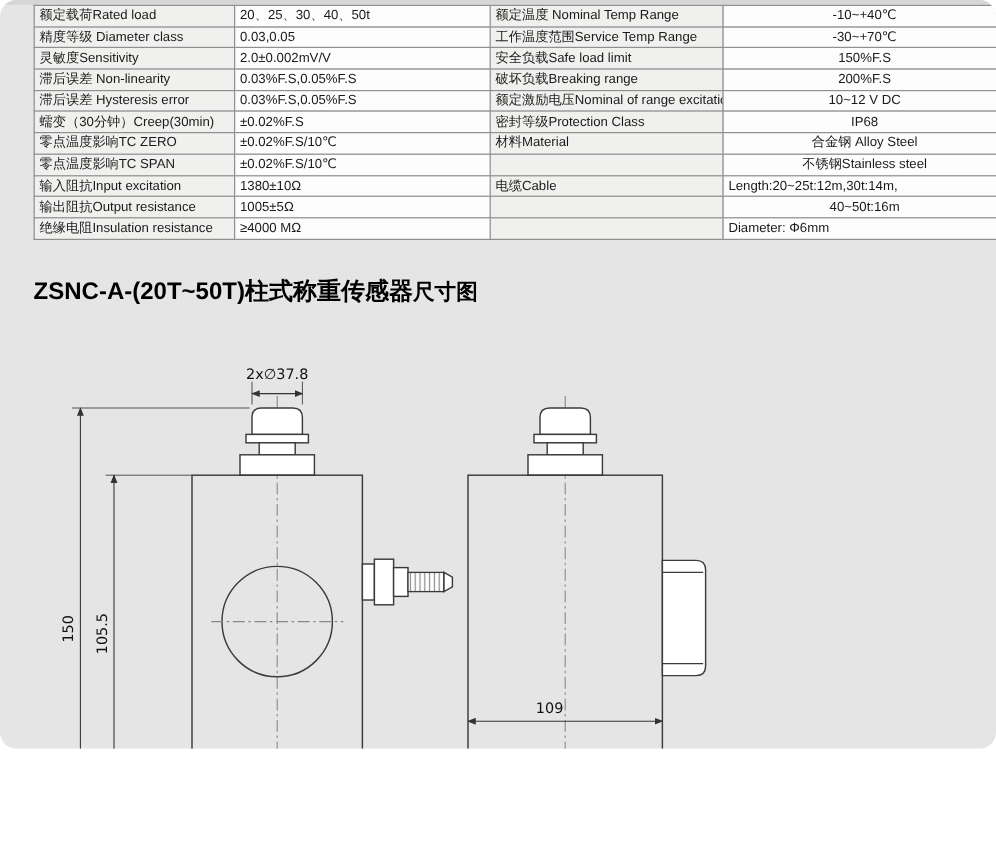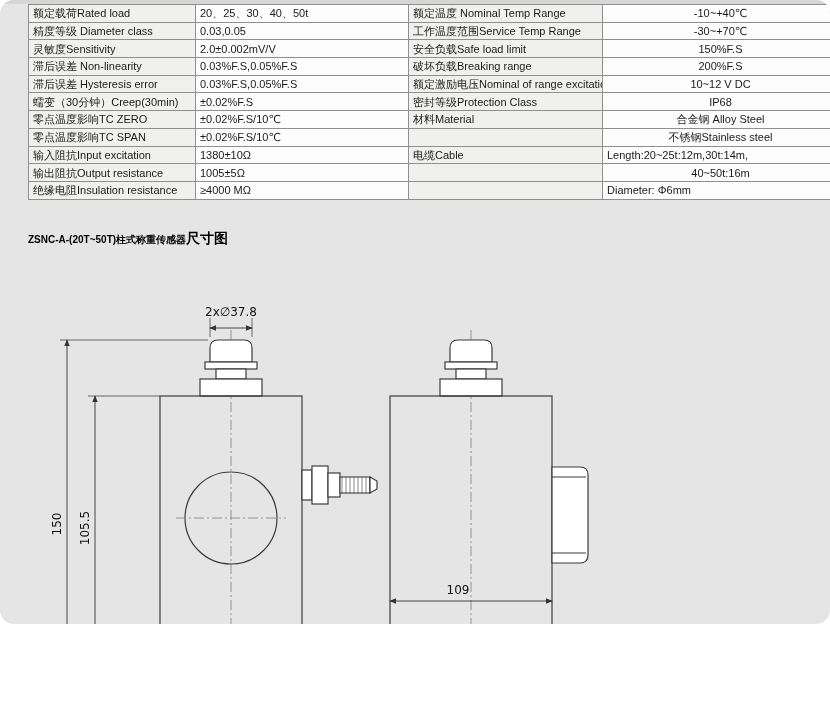--- a/index.html
+++ b/index.html
@@ -13,22 +13,22 @@
                 white-space:nowrap;overflow:hidden;}
   td.lab{background:#f0f0ee;}
   td.val{background:#fdfdfd;margin-top:44px;}
   td.c1{width:158px;}
   td.c2{width:204px;}
   td.c3{width:185px;}
   td.c4{width:227px;text-align:center;}
   td.c4.left{text-align:left;}
   
   .section-title{position:absolute;left:28px;top:229px;font-weight:bold;color:#000;}
-  .section-title .model{font-size:10px;}
-  .section-title .suffix{font-size:14px;}
+  .section-title .model{font-size:20px;}
+  .section-title .suffix{font-size:18px;}
   
   svg.drawing{position:absolute;left:0;top:0;}
   .ln{stroke:#3b3b3b;stroke-width:1.2;fill:none;}
   .lnf{stroke:#3b3b3b;stroke-width:1.2;fill:#fff;}
   .thr{stroke:#3b3b3b;stroke-width:1.1;}
   .cl{stroke:#888;stroke-width:0.9;fill:none;stroke-dasharray:10 3 2 3;}
   .ext{stroke:#4a4a4a;stroke-width:0.8;}
   .dim{stroke:#333;stroke-width:0.9;fill:none;}
   .dim-label{font-family:"DejaVu Sans",sans-serif;font-size:12px;fill:#111;}
   #bottom-hairline{position:absolute;left:0;top:708px;width:830px;height:1px;background:#c9c9c9;}

